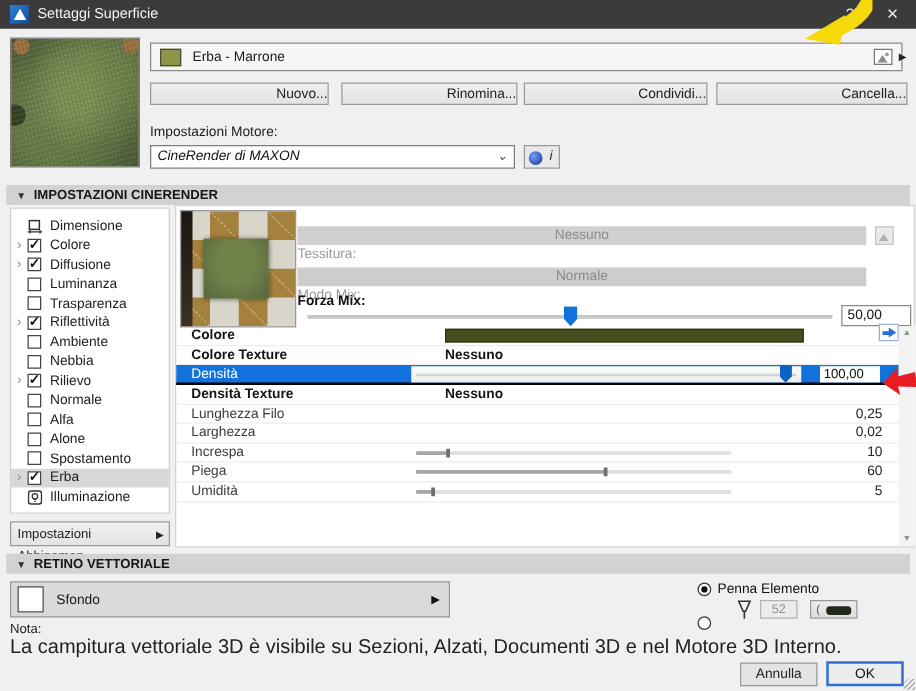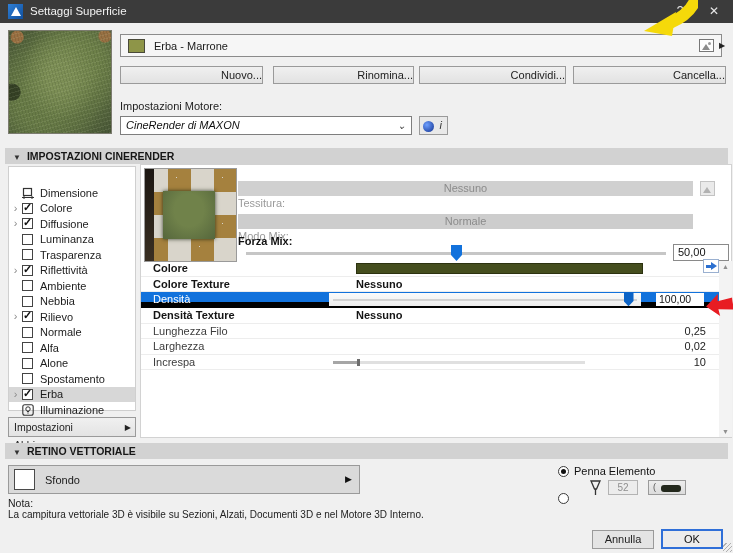--- a/index.html
+++ b/index.html
@@ -37,21 +37,21 @@
   #engine{left:120px;top:116px;width:292px;height:19px;background:#fff;border:1px solid #7e7e7e;font-size:11px;color:#111;line-height:17px;padding-left:5px;cursor:pointer;font-style:italic;}
   #engine .chev{position:absolute;right:5px;top:0;color:#444;font-size:10px;}
   #enginfo{left:419px;top:116px;width:29px;height:19px;background:#e9e9e9;border:1px solid #9a9a9a;cursor:pointer;}
   #enginfo .ball{position:absolute;left:3px;top:4px;width:11px;height:11px;border-radius:50%;background:radial-gradient(circle at 35% 35%,#6fa0ff,#10308f);}
   #enginfo .i{position:absolute;right:5px;top:2px;font-size:11px;color:#333;font-style:italic;}
 
   .sechdr{left:5px;width:723px;height:16px;background:#d2d2d2;font-size:10.5px;font-weight:bold;color:#161616;line-height:16px;padding-left:8px;cursor:pointer;}
   .sechdr .tri{font-size:8px;margin-right:6px;color:#333;}
 
   
-  #tree{left:8px;top:166px;width:128px;height:245px;background:#fff;border:1px solid #cfcfcf;padding-top:18px;}
+  #tree{left:8px;top:166px;width:128px;height:245px;background:#fff;border:1px solid #cfcfcf;padding-top:6px;}
   .trow{position:relative;height:15.5px;display:flex;align-items:center;font-size:11px;color:#1c1c1c;cursor:pointer;}
   .trow.sel{background:#d7d7d7;}
   .texp{width:13px;text-align:center;color:#8a8a8a;font-size:11px;line-height:11px;flex:0 0 13px;}
   .tcb{flex:0 0 11px;width:11px;height:11px;border:1px solid #444;background:#fff;margin-right:7px;position:relative;}
   .tcb.on:before{content:"✓";position:absolute;left:0px;top:-3px;font-size:11px;font-weight:bold;color:#111;}
   .tico{flex:0 0 12px;width:12px;height:12px;margin-right:6px;position:relative;}
   #abbin{left:8px;top:417px;width:128px;height:20px;background:linear-gradient(#f0f0f0,#e3e3e3);border:1px solid #9a9a9a;font-size:10.5px;color:#222;line-height:18px;padding-left:5px;cursor:pointer;}
   #abbin .tri{position:absolute;right:4px;top:1px;font-size:8px;color:#222;}
 
   
@@ -75,21 +75,21 @@
   #params{left:141px;top:261px;width:578px;height:141px;}
   .prow{position:relative;height:15.65px;border-bottom:1px solid #ededed;font-size:11px;color:#3c3c3c;}
   .prow .plabel{position:absolute;left:12px;top:1px;}
   .prow .plabel.b{font-weight:bold;color:#141414;}
   .prow .ptext{position:absolute;left:215px;top:1px;font-weight:bold;color:#141414;}
   .prow .pnum{position:absolute;right:13px;top:1px;color:#222;}
   .prow .swatchbar{position:absolute;left:215px;top:2px;width:287px;height:11px;border:1px solid #2c3210;}
   .prow .strack{position:absolute;left:192px;top:6px;width:252px;height:3px;background:#e0e0e0;}
   .prow .sfill{position:absolute;left:0;top:0;height:3px;background:#a6a6a6;}
   .prow .stick{position:absolute;top:-2px;width:3px;height:7px;background:#6e6e6e;}
-  .prow.sel{background:#1272dc;border-bottom:6px solid #000000;color:#fff;}
+  .prow.sel{background:#1272dc;border-bottom:2px solid #000000;color:#fff;}
   .prow.sel .plabel{color:#fff;font-weight:normal;}
   .prow.sel .dtrack{position:absolute;left:188px;top:1px;width:312px;height:13px;background:linear-gradient(#fbfbfb,#ededed);}
   .prow.sel .dtrack:before{content:"";position:absolute;left:4px;right:4px;top:6px;height:2px;background:#d2d2d2;}
   .prow.sel .dhandle{position:absolute;top:0px;width:10px;height:14px;background:#0c63c6;clip-path:polygon(0 0,100% 0,100% 62%,50% 100%,0 62%);}
   .prow.sel .dvalue{position:absolute;left:515px;top:1px;width:48px;height:13px;background:#fff;font-size:10.5px;color:#111;line-height:13px;padding-left:3px;}
   #xfer-icon{left:703px;top:259px;width:16px;height:14px;background:#fff;border:1px solid #9ab0d0;}
   #xfer-icon:before{content:"";position:absolute;left:2px;top:5px;width:8px;height:3px;background:#2a6fd0;}
   #xfer-icon:after{content:"";position:absolute;right:1px;top:2px;border-top:4.5px solid transparent;border-bottom:4.5px solid transparent;border-left:6px solid #2a6fd0;}
   #pscroll{left:719px;top:261px;width:13px;height:176px;background:#f3f3f3;}
   #pscroll .sa{position:absolute;left:0;width:13px;text-align:center;font-size:7px;color:#8f8f8f;cursor:pointer;}
@@ -101,21 +101,21 @@
   #filldrop .tri{position:absolute;right:7px;top:8px;font-size:9px;color:#111;}
   .radio{width:11px;height:11px;border-radius:50%;border:1px solid #3a3a3a;background:#fff;position:relative;cursor:pointer;}
   .radio.on:before{content:"";position:absolute;left:2px;top:2px;width:5px;height:5px;border-radius:50%;background:#111;}
   #lbl-penna{left:574px;top:465px;font-size:11px;color:#111;}
   #penfield{left:608px;top:480px;width:30px;height:15px;background:#ececec;border:1px solid #b3b3b3;font-size:10px;color:#8f8f8f;text-align:center;line-height:14px;}
   #penbtn{left:648px;top:480px;width:38px;height:15px;background:linear-gradient(#ededed,#dcdcdc);border:1px solid #9a9a9a;cursor:pointer;}
   #penbtn .bar{position:absolute;left:12px;top:4px;width:20px;height:7px;border-radius:3px;background:#23281c;}
   #penbtn .par{position:absolute;left:4px;top:1px;font-size:9px;color:#555;}
 
   #notelbl{left:8px;top:497px;font-size:10.5px;color:#222;}
-  #notetext{left:8px;top:509px;font-size:10px;color:#222;}
+  #notetext{left:8px;top:509px;font-size:16px;color:#222;}
 
   .footbtn{height:19px;font-size:11px;text-align:center;line-height:17px;cursor:pointer;}
   #btn-annulla{left:592px;top:530px;width:62px;background:#e4e4e4;border:1px solid #9a9a9a;color:#222;}
   #btn-ok{left:661px;top:529px;width:62px;height:20px;background:#ececec;border:2px solid #2f6fd8;color:#111;line-height:16px;}
   #grip{left:723px;top:543px;width:9px;height:9px;background:repeating-linear-gradient(135deg,transparent 0 2px,#b0b0b0 2px 3px);}
 
   .annot{pointer-events:none;}
 </style>
 </head>
 <body>
@@ -292,20 +292,36 @@
         <span class="plabel">Larghezza</span>
         <span class="pnum">0,02</span>
       </div>
       <div class="prow">
         <span class="plabel">Increspa</span>
         <span class="strack">
           <span class="sfill" style="width: 10%;"></span>
           <span class="stick" style="left: calc(10% - 1px);"></span>
         </span>
         <span class="pnum">10</span>
+      </div>
+      <div class="prow">
+        <span class="plabel">Piega</span>
+        <span class="strack">
+          <span class="sfill" style="width: 60%;"></span>
+          <span class="stick" style="left: calc(60% - 1px);"></span>
+        </span>
+        <span class="pnum">60</span>
+      </div>
+      <div class="prow">
+        <span class="plabel">Umidità</span>
+        <span class="strack">
+          <span class="sfill" style="width: 5%;"></span>
+          <span class="stick" style="left: calc(5% - 1px);"></span>
+        </span>
+        <span class="pnum">5</span>
       </div>
     </div>
   <div class="abs" id="xfer-icon"></div>
   <div class="abs" id="pscroll">
     <span class="sa" style="top:2px;">▲</span>
     <span class="sa" style="bottom:2px;">▼</span>
   </div>
 
   <div class="abs sechdr" style="top:443px;">
     <span class="tri">▼</span><span>RETINO VETTORIALE</span>

